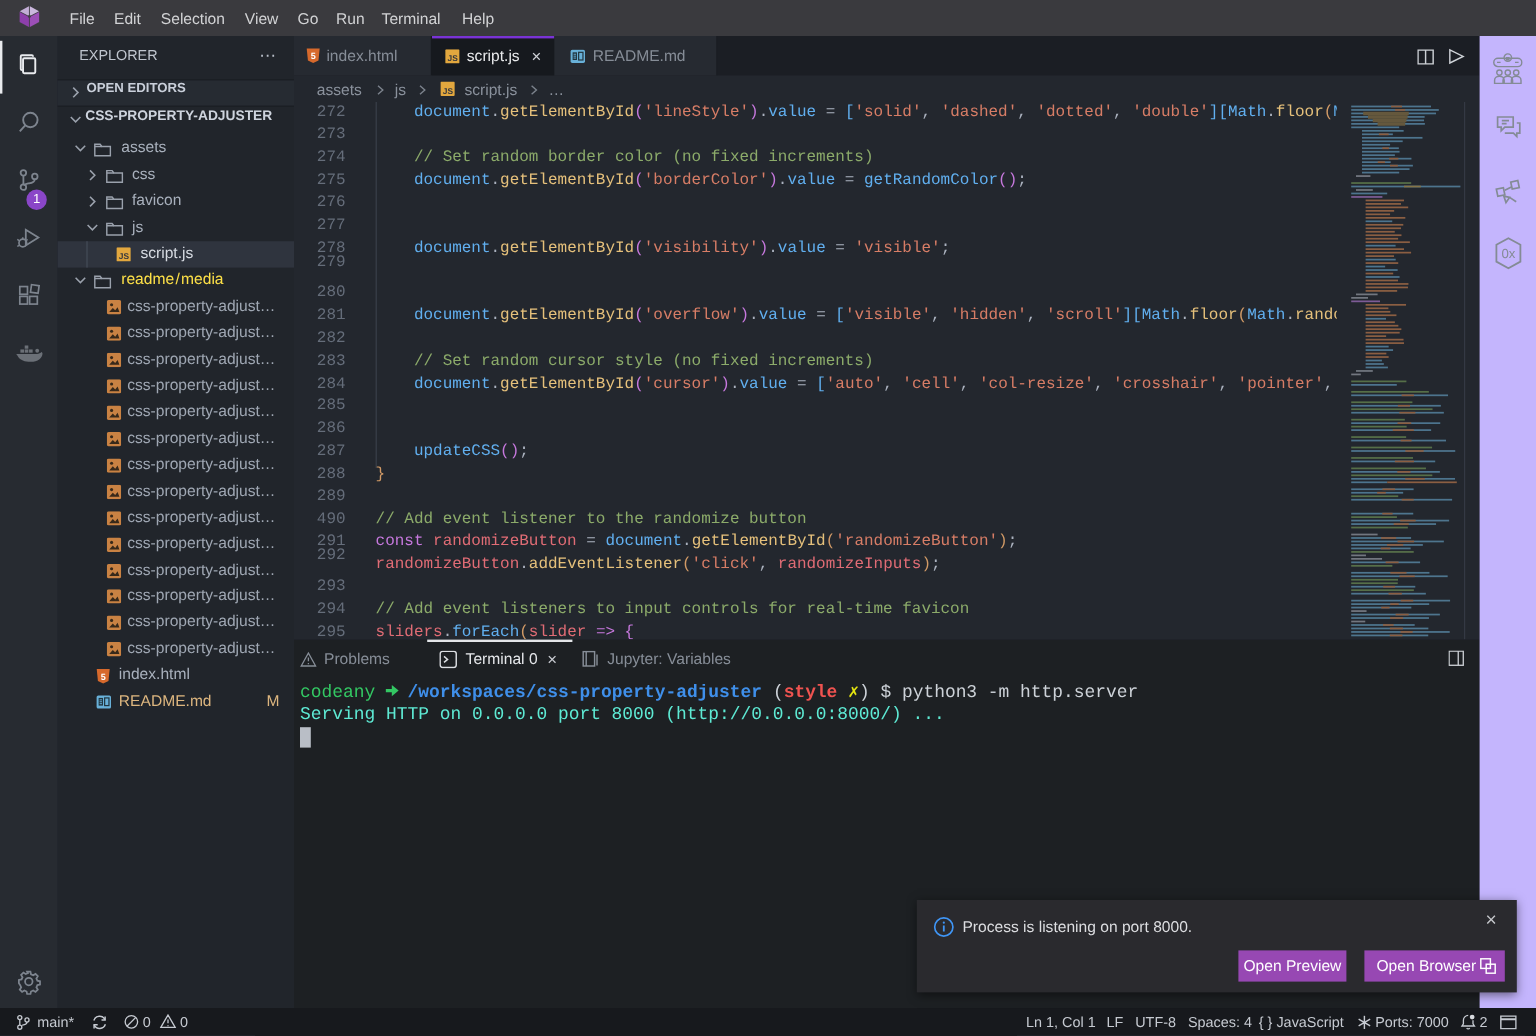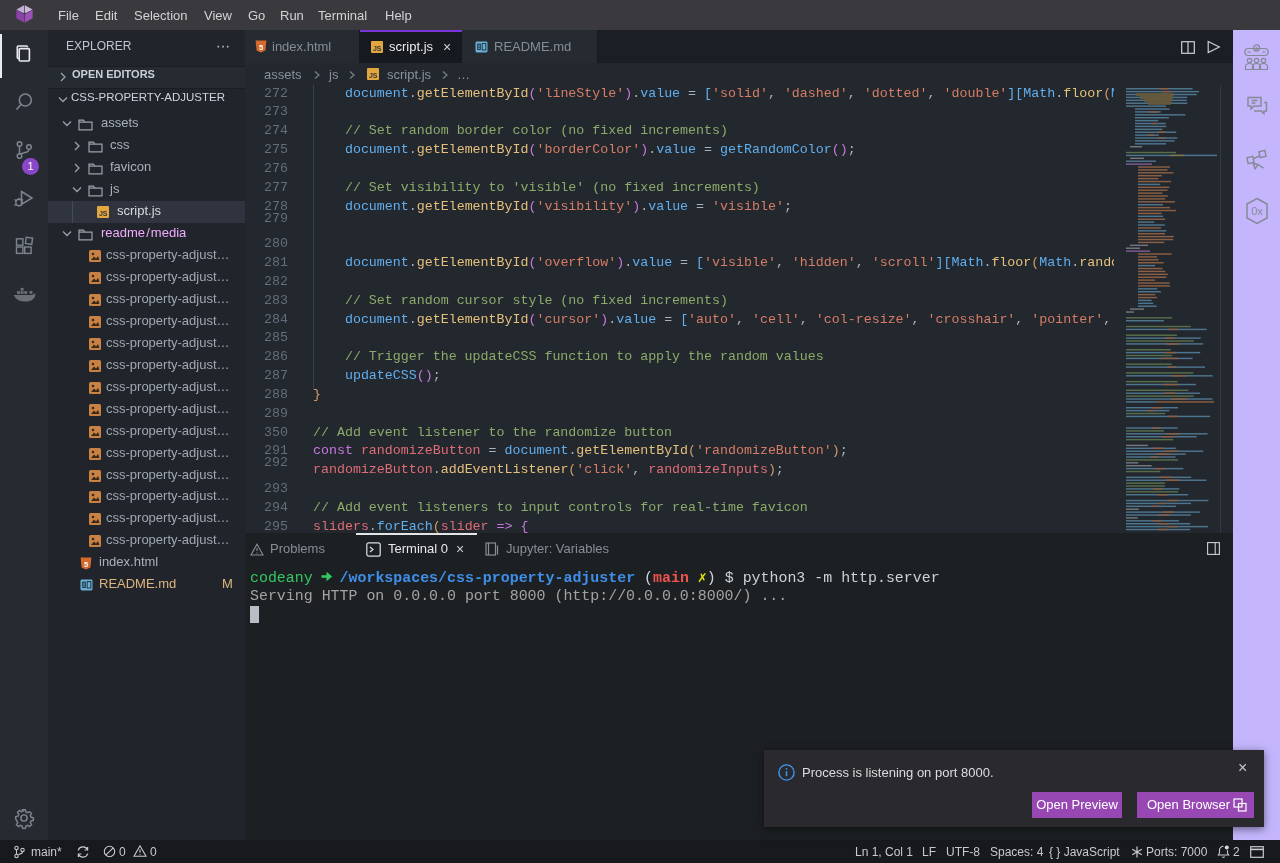--- a/index.html
+++ b/index.html
@@ -77,21 +77,21 @@
     <div class="abs" style="left:0;top:36px;width:197px;height:22.5px;background:#262b32;border-top:1px solid #1a1d22;border-bottom:1px solid #1a1d22"></div>
     <div class="abs" style="left:18px;top:9.0px;font-size:12px;font-weight:400;color:#bfc5ce;white-space:nowrap">EXPLORER</div>
     <div class="abs" style="left:168px;top:8px;font-size:14px;color:#b8bec8;letter-spacing:1px">⋯</div>
     <svg class="abs" style="left:10px;top:42.0px" width="10" height="10" viewBox="0 0 10 10">
       <path d="M3 1 L7 5 L3 9" fill="none" stroke="#9aa1ac" stroke-width="1.3"></path>
     </svg>
     <div class="abs" style="left:24px;top:38.0px;font-size:11px;font-weight:700;color:#c9cfda;white-space:nowrap">OPEN EDITORS</div>
     <svg class="abs" style="left:10px;top:65.0px" width="10" height="10" viewBox="0 0 10 10">
       <path d="M1 2.5 L5 6.5 L9 2.5" fill="none" stroke="#9aa1ac" stroke-width="1.3"></path>
     </svg>
-    <div class="abs" style="left:23px;top:61.0px;font-size:11.5px;font-weight:400;color:#ced4de;white-space:nowrap">CSS-PROPERTY-ADJUSTER</div>
+    <div class="abs" style="left:23px;top:61.0px;font-size:11.5px;font-weight:700;color:#ced4de;white-space:nowrap">CSS-PROPERTY-ADJUSTER</div>
     <svg class="abs" style="left:14px;top:89.3px" width="10" height="10" viewBox="0 0 10 10">
       <path d="M1 2.5 L5 6.5 L9 2.5" fill="none" stroke="#9aa1ac" stroke-width="1.3"></path>
     </svg>
     <svg class="abs" style="left:30px;top:87.8px" width="15" height="13" viewBox="0 0 15 13">
       <path d="M1 2.2h4.4l1.5 1.9H14v7.7H1z" fill="none" stroke="#9aa1ac" stroke-width="1.2"></path>
       <path d="M1 4.1h5.9" stroke="#9aa1ac" stroke-width="1.2"></path>
     </svg>
     <div class="abs" style="left:53px;top:85.3px;font-size:13px;font-weight:400;color:#a8b0bc;white-space:nowrap">assets</div>
     <svg class="abs" style="left:24px;top:111.2px" width="10" height="10" viewBox="0 0 10 10">
       <path d="M3 1 L7 5 L3 9" fill="none" stroke="#9aa1ac" stroke-width="1.3"></path>
@@ -124,21 +124,21 @@
       <text x="10.5" y="10" font-family="Liberation Sans" font-size="7" font-weight="bold" fill="#33363d" text-anchor="end">JS</text>
     </svg>
     <div class="abs" style="left:69px;top:173.1px;font-size:13px;font-weight:400;color:#d7dbe2;white-space:nowrap">script.js</div>
     <svg class="abs" style="left:14px;top:199.1px" width="10" height="10" viewBox="0 0 10 10">
       <path d="M1 2.5 L5 6.5 L9 2.5" fill="none" stroke="#9aa1ac" stroke-width="1.3"></path>
     </svg>
     <svg class="abs" style="left:30px;top:197.6px" width="15" height="13" viewBox="0 0 15 13">
       <path d="M1 2.2h4.4l1.5 1.9H14v7.7H1z" fill="none" stroke="#9aa1ac" stroke-width="1.2"></path>
       <path d="M1 4.1h5.9" stroke="#9aa1ac" stroke-width="1.2"></path>
     </svg>
-    <div class="abs" style="left:53px;top:195.1px;font-size:13px;font-weight:400;color:#f0abfc;white-space:nowrap">readme / media</div>
+    <div class="abs" style="left:53px;top:195.1px;font-size:13px;font-weight:400;color:#fde047;white-space:nowrap">readme / media</div>
     <svg class="abs" style="left:41px;top:220.0px" width="12" height="12" viewBox="0 0 12 12">
       <rect width="12" height="12" rx="1.5" fill="#c98243"></rect>
       <circle cx="4" cy="4" r="1.3" fill="#38291a"></circle>
       <path d="M2 10l3-3.4 2 2 2-2.6 1.5 4z" fill="#38291a"></path>
     </svg>
     <div class="abs" style="left:58px;top:217.0px;font-size:13px;font-weight:400;color:#9fa7b3;white-space:nowrap">css-property-adjust…</div>
     <svg class="abs" style="left:41px;top:241.9px" width="12" height="12" viewBox="0 0 12 12">
       <rect width="12" height="12" rx="1.5" fill="#c98243"></rect>
       <circle cx="4" cy="4" r="1.3" fill="#38291a"></circle>
       <path d="M2 10l3-3.4 2 2 2-2.6 1.5 4z" fill="#38291a"></path>
@@ -295,41 +295,39 @@
     <div class="gl" style="top:150.24px;left:18px">280</div>
     <div class="gl" style="top:169.07px;left:18px">281</div>
     <div class="gl" style="top:187.90px;left:18px">282</div>
     <div class="gl" style="top:206.73px;left:18px">283</div>
     <div class="gl" style="top:225.56px;left:18px">284</div>
     <div class="gl" style="top:244.39px;left:18px">285</div>
     <div class="gl" style="top:263.22px;left:18px">286</div>
     <div class="gl" style="top:282.05px;left:18px">287</div>
     <div class="gl" style="top:300.88px;left:18px">288</div>
     <div class="gl" style="top:319.71px;left:18px">289</div>
-    <div class="gl" style="top:338.54px;left:18px">350</div>
+    <div class="gl" style="top:338.54px;left:18px">490</div>
     <div class="gl" style="top:357.37px;left:18px">291</div>
     <div class="gl" style="top:369px;left:18px">292</div>
     <div class="gl" style="top:395.03px;left:18px">293</div>
     <div class="gl" style="top:413.86px;left:18px">294</div>
     <div class="gl" style="top:432.69px;left:18px">295</div>
   <div class="abs" style="left:0;top:0;width:869px;height:448px;overflow:hidden">
       <div class="cl" style="top:-0.40px;left:68px">    <i style="color:#61afef">document</i><i style="color:#abb2bf">.</i><i style="color:#e5c07b">getElementById</i><i style="color:#c678dd">(</i><i style="color:#d77d66">'lineStyle'</i><i style="color:#c678dd">)</i><i style="color:#abb2bf">.</i><i style="color:#61afef">value</i><i style="color:#abb2bf"> = </i><i style="color:#61afef">[</i><i style="color:#d77d66">'solid'</i><i style="color:#abb2bf">, </i><i style="color:#d77d66">'dashed'</i><i style="color:#abb2bf">, </i><i style="color:#d77d66">'dotted'</i><i style="color:#abb2bf">, </i><i style="color:#d77d66">'double'</i><i style="color:#61afef">][</i><i style="color:#61afef">Math</i><i style="color:#abb2bf">.</i><i style="color:#e5c07b">floor</i><i style="color:#d19a66">(</i><i style="color:#61afef">Math</i></div>
       <div class="cl" style="top:18.43px;left:68px"></div>
       <div class="cl" style="top:37.26px;left:68px">    <i style="color:#8cab6a">// Set random border color (no fixed increments)</i></div>
       <div class="cl" style="top:56.09px;left:68px">    <i style="color:#61afef">document</i><i style="color:#abb2bf">.</i><i style="color:#e5c07b">getElementById</i><i style="color:#c678dd">(</i><i style="color:#d77d66">'borderColor'</i><i style="color:#c678dd">)</i><i style="color:#abb2bf">.</i><i style="color:#61afef">value</i><i style="color:#abb2bf"> = </i><i style="color:#61afef">getRandomColor</i><i style="color:#c678dd">()</i><i style="color:#abb2bf">;</i></div>
       <div class="cl" style="top:74.92px;left:68px"></div>
-      <div class="cl" style="top:93.75px;left:68px">    <i style="color:#8cab6a">// Set visibility to 'visible' (no fixed increments)</i></div>
       <div class="cl" style="top:112.58px;left:68px">    <i style="color:#61afef">document</i><i style="color:#abb2bf">.</i><i style="color:#e5c07b">getElementById</i><i style="color:#c678dd">(</i><i style="color:#d77d66">'visibility'</i><i style="color:#c678dd">)</i><i style="color:#abb2bf">.</i><i style="color:#61afef">value</i><i style="color:#abb2bf"> = </i><i style="color:#d77d66">'visible'</i><i style="color:#abb2bf">;</i></div>
       <div class="cl" style="top:131.41px;left:68px"></div>
       <div class="cl" style="top:169.07px;left:68px">    <i style="color:#61afef">document</i><i style="color:#abb2bf">.</i><i style="color:#e5c07b">getElementById</i><i style="color:#c678dd">(</i><i style="color:#d77d66">'overflow'</i><i style="color:#c678dd">)</i><i style="color:#abb2bf">.</i><i style="color:#61afef">value</i><i style="color:#abb2bf"> = </i><i style="color:#61afef">[</i><i style="color:#d77d66">'visible'</i><i style="color:#abb2bf">, </i><i style="color:#d77d66">'hidden'</i><i style="color:#abb2bf">, </i><i style="color:#d77d66">'scroll'</i><i style="color:#61afef">][</i><i style="color:#61afef">Math</i><i style="color:#abb2bf">.</i><i style="color:#e5c07b">floor</i><i style="color:#d19a66">(</i><i style="color:#61afef">Math</i><i style="color:#abb2bf">.</i><i style="color:#e5c07b">rando</i></div>
       <div class="cl" style="top:187.90px;left:68px"></div>
       <div class="cl" style="top:206.73px;left:68px">    <i style="color:#8cab6a">// Set random cursor style (no fixed increments)</i></div>
       <div class="cl" style="top:225.56px;left:68px">    <i style="color:#61afef">document</i><i style="color:#abb2bf">.</i><i style="color:#e5c07b">getElementById</i><i style="color:#c678dd">(</i><i style="color:#d77d66">'cursor'</i><i style="color:#c678dd">)</i><i style="color:#abb2bf">.</i><i style="color:#61afef">value</i><i style="color:#abb2bf"> = </i><i style="color:#61afef">[</i><i style="color:#d77d66">'auto'</i><i style="color:#abb2bf">, </i><i style="color:#d77d66">'cell'</i><i style="color:#abb2bf">, </i><i style="color:#d77d66">'col-resize'</i><i style="color:#abb2bf">, </i><i style="color:#d77d66">'crosshair'</i><i style="color:#abb2bf">, </i><i style="color:#d77d66">'pointer'</i><i style="color:#abb2bf">,</i></div>
       <div class="cl" style="top:244.39px;left:68px"></div>
-      <div class="cl" style="top:263.22px;left:68px">    <i style="color:#8cab6a">// Trigger the updateCSS function to apply the random values</i></div>
       <div class="cl" style="top:282.05px;left:68px">    <i style="color:#61afef">updateCSS</i><i style="color:#c678dd">()</i><i style="color:#abb2bf">;</i></div>
       <div class="cl" style="top:300.88px;left:68px"><i style="color:#d19a66">}</i></div>
       <div class="cl" style="top:319.71px;left:68px"></div>
       <div class="cl" style="top:338.54px;left:68px"><i style="color:#8cab6a">// Add event listener to the randomize button</i></div>
       <div class="cl" style="top:357.37px;left:68px"><i style="color:#c678dd">const</i><i style="color:#e06c75"> randomizeButton </i><i style="color:#abb2bf">= </i><i style="color:#61afef">document</i><i style="color:#abb2bf">.</i><i style="color:#e5c07b">getElementById</i><i style="color:#d19a66">(</i><i style="color:#d77d66">'randomizeButton'</i><i style="color:#d19a66">)</i><i style="color:#abb2bf">;</i></div>
       <div class="cl" style="top:376.20px;left:68px"><i style="color:#e06c75">randomizeButton</i><i style="color:#abb2bf">.</i><i style="color:#e5c07b">addEventListener</i><i style="color:#d19a66">(</i><i style="color:#d77d66">'click'</i><i style="color:#abb2bf">, </i><i style="color:#e06c75">randomizeInputs</i><i style="color:#d19a66">)</i><i style="color:#abb2bf">;</i></div>
       <div class="cl" style="top:395.03px;left:68px"></div>
       <div class="cl" style="top:413.86px;left:68px"><i style="color:#8cab6a">// Add event listeners to input controls for real-time favicon</i></div>
       <div class="cl" style="top:432.69px;left:68px"><i style="color:#e06c75">sliders</i><i style="color:#abb2bf">.</i><i style="color:#61afef">forEach</i><i style="color:#d19a66">(</i><i style="color:#e06c75">slider</i><i style="color:#abb2bf"> </i><i style="color:#c678dd">=&gt;</i><i style="color:#abb2bf"> </i><i style="color:#c678dd">{</i></div>
     </div>
@@ -547,22 +545,22 @@
     <div class="abs" style="left:261px;top:8px;font-size:13px;color:#878e98">Jupyter: Variables</div>
     <svg class="abs" style="left:962px;top:9px" width="13" height="13" viewBox="0 0 13 13">
       <g fill="none" stroke="#ccd0d5" stroke-width="1.1">
         <rect x="0.6" y="0.6" width="11.8" height="11.8"></rect>
         <path d="M8.2 0.6v11.8"></path>
       </g>
     </svg>
     <div class="term" style="top:37px"><i style="color:#33c763">codeany</i> <i style="display:inline-block;width:8.96px;position:relative"><svg style="position:absolute;left:-1px;top:-11px" width="12" height="11" viewBox="0 0 12 11">
           <path d="M0.5 5.5h6" stroke="#33c763" stroke-width="2.6"></path>
           <path d="M5.5 0.8 11.2 5.5 5.5 10.2z" fill="#33c763"></path>
-        </svg></i> <b><i style="color:#3f8fea">/workspaces/css-property-adjuster</i></b> <i style="color:#cdd2d8">(</i><b><i style="color:#ef5350">main</i></b> <i style="color:#e5e510">✗</i><i style="color:#cdd2d8">) $ python3 -m http.server</i></div>
-    <div class="term" style="top:54.5px;color:#a3a3a3">Serving HTTP on 0.0.0.0 port 8000 (http://0.0.0.0:8000/) ...</div>
+        </svg></i> <b><i style="color:#3f8fea">/workspaces/css-property-adjuster</i></b> <i style="color:#cdd2d8">(</i><b><i style="color:#ef5350">style</i></b> <i style="color:#e5e510">✗</i><i style="color:#cdd2d8">) $ python3 -m http.server</i></div>
+    <div class="term" style="top:54.5px;color:#5eead4">Serving HTTP on 0.0.0.0 port 8000 (http://0.0.0.0:8000/) ...</div>
     <div class="abs" style="left:5px;top:73px;width:9px;height:17px;background:#b9bec6"></div>
   </div>
 <div class="abs" style="left:1233px;top:30px;width:47px;height:810px;background:#c4b5fd">
     <svg class="abs" style="left:11px;top:14px" width="25" height="27" viewBox="0 0 25 27">
       <g fill="none" stroke="#848b95" stroke-width="1.2">
 <rect x="0.8" y="4.5" width="23.4" height="7" rx="3.5"></rect>
 <circle cx="12.5" cy="4" r="3.1"></circle>
 <path d="M3.5 8h3M18.5 8h3M11 4h3M11 5.8h3"></path>
 <circle cx="5.5" cy="16.5" r="2.2"></circle>
         <circle cx="12.5" cy="16.5" r="2.2"></circle>

